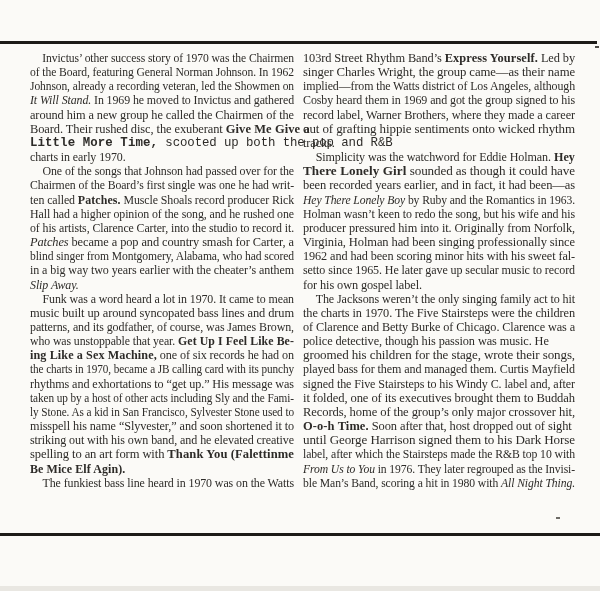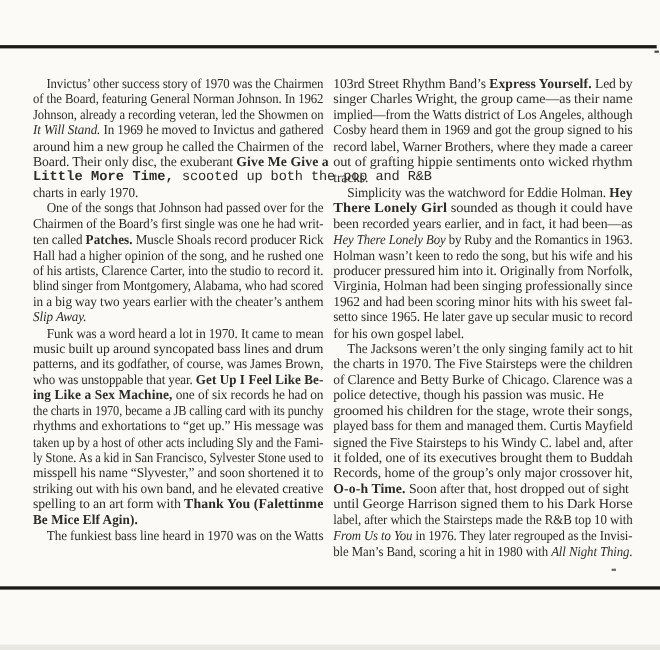--- a/index.html
+++ b/index.html
@@ -13,21 +13,21 @@
     color:var(--text);
   }
   .rule{position:absolute; background:var(--rule); height:3px;}
   #top-rule{left:0; top:41px; width:597px;}
   #bottom-rule{left:0; top:533px; width:600px;}
   .speck{position:absolute; background:#4a4844;}
   #speck-a{left:595px; top:46px; width:4px; height:2px;}
   #speck-b{left:556px; top:517px; width:4px; height:2px; background:#6d6b66;}
   #edge-band{position:absolute; left:0; top:586px; width:600px; height:5px; background:var(--edge);}
   .col{
-    position:absolute; top:69px;
+    position:absolute; top:51px;
     font-size:12.4px; line-height:14.16px;
     letter-spacing:-0.1px;
   }
   #col-left{left:30px; width:264px;}
   #col-right{left:303px; width:272px;}
   .line{
     display:block; white-space:nowrap; width:max-content;
     transform-origin:0 0; height:14.16px;
   }
   .line.indent{padding-left:13px;}
@@ -39,28 +39,29 @@
 <body>
 
 <div id="page">
   <div class="rule" id="top-rule"></div>
   <div class="col" id="col-left">
       <div class="line indent" style="transform: scaleX(0.938562);"><span class="seg-n">Invictus’ other success story of 1970 was the Chairmen</span></div>
       <div class="line" style="transform: scaleX(0.937885);"><span class="seg-n">of the Board, featuring General Norman Johnson. In 1962</span></div>
       <div class="line" style="transform: scaleX(0.929168);"><span class="seg-n">Johnson, already a recording veteran, led the Showmen on</span></div>
       <div class="line" style="transform: scaleX(0.960491);"><span class="seg-i">It Will Stand.</span><span class="seg-n"> In 1969 he moved to Invictus and gathered</span></div>
       <div class="line" style="transform: scaleX(0.995287);"><span class="seg-n">around him a new group he called the Chairmen of the</span></div>
-      <div class="line" style="transform: scaleX(1.00536);"><span class="seg-n">Board. Their only disc, the exuberant </span><span class="seg-b">Give Me Give a</span></div>
+      <div class="line" style="transform: scaleX(1.00536);"><span class="seg-n">Board. Their rushed disc, the exuberant </span><span class="seg-b">Give Me Give a</span></div>
       <div class="line" style="transform: scaleX(0.99929); font-family: Liberation Mono, monospace;"><span class="seg-b">Little More Time,</span><span class="seg-n"> scooted up both the pop and R&amp;B</span></div>
       <div class="line" style="transform: scaleX(0.964556);"><span class="seg-n">charts in early 1970.</span></div>
       <div class="line indent" style="transform: scaleX(0.960928);"><span class="seg-n">One of the songs that Johnson had passed over for the</span></div>
       <div class="line" style="transform: scaleX(0.947829);"><span class="seg-n">Chairmen of the Board’s first single was one he had writ-</span></div>
       <div class="line" style="transform: scaleX(0.960327);"><span class="seg-n">ten called </span><span class="seg-b">Patches.</span><span class="seg-n"> Muscle Shoals record producer Rick</span></div>
       <div class="line" style="transform: scaleX(0.959346);"><span class="seg-n">Hall had a higher opinion of the song, and he rushed one</span></div>
       <div class="line" style="transform: scaleX(0.957172);"><span class="seg-n">of his artists, Clarence Carter, into the studio to record it.</span></div>
+      <div class="line" style="transform: scaleX(0.999763);"><span class="seg-i">Patches</span><span class="seg-n"> became a pop and country smash for Carter, a</span></div>
       <div class="line" style="transform: scaleX(0.93643);"><span class="seg-n">blind singer from Montgomery, Alabama, who had scored</span></div>
       <div class="line" style="transform: scaleX(0.972432);"><span class="seg-n">in a big way two years earlier with the cheater’s anthem</span></div>
       <div class="line" style="transform: scaleX(0.964556);"><span class="seg-i">Slip Away.</span></div>
       <div class="line indent" style="transform: scaleX(0.961803);"><span class="seg-n">Funk was a word heard a lot in 1970. It came to mean</span></div>
       <div class="line" style="transform: scaleX(1.00291);"><span class="seg-n">music built up around syncopated bass lines and drum</span></div>
       <div class="line" style="transform: scaleX(0.965927);"><span class="seg-n">patterns, and its godfather, of course, was James Brown,</span></div>
       <div class="line" style="transform: scaleX(0.95366);"><span class="seg-n">who was unstoppable that year. </span><span class="seg-b">Get Up I Feel Like Be-</span></div>
       <div class="line" style="transform: scaleX(0.980615);"><span class="seg-b">ing Like a Sex Machine,</span><span class="seg-n"> one of six records he had on</span></div>
       <div class="line" style="transform: scaleX(0.904158);"><span class="seg-n">the charts in 1970, became a JB calling card with its punchy</span></div>
       <div class="line" style="transform: scaleX(0.981527);"><span class="seg-n">rhythms and exhortations to “get up.” His message was</span></div>

